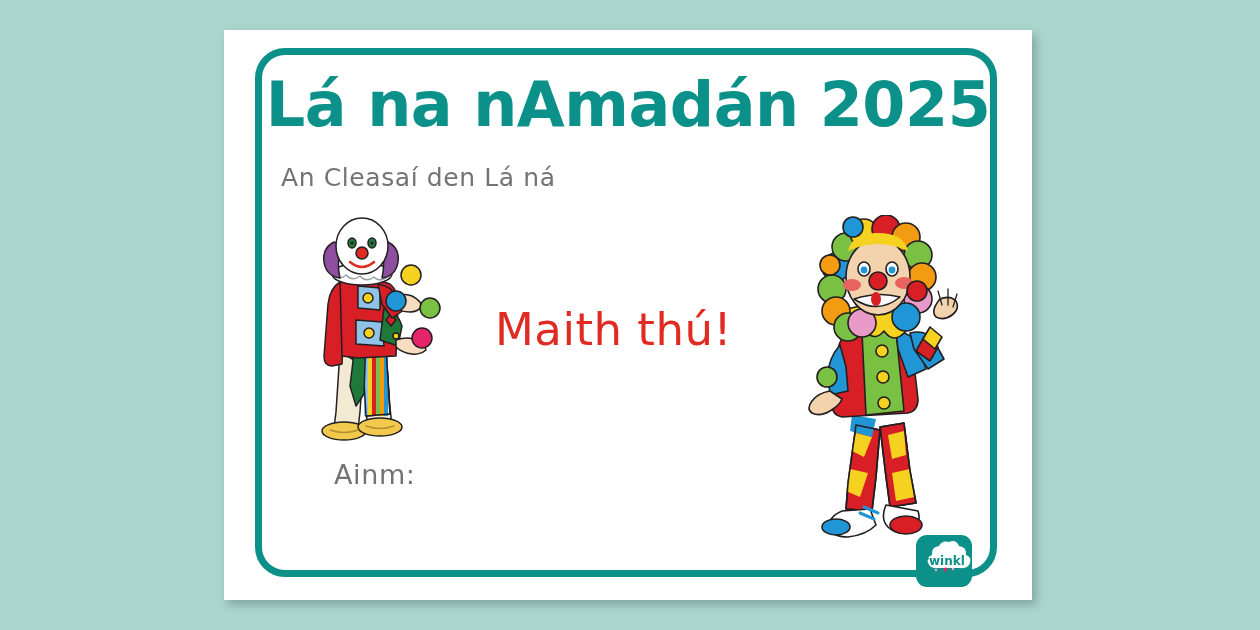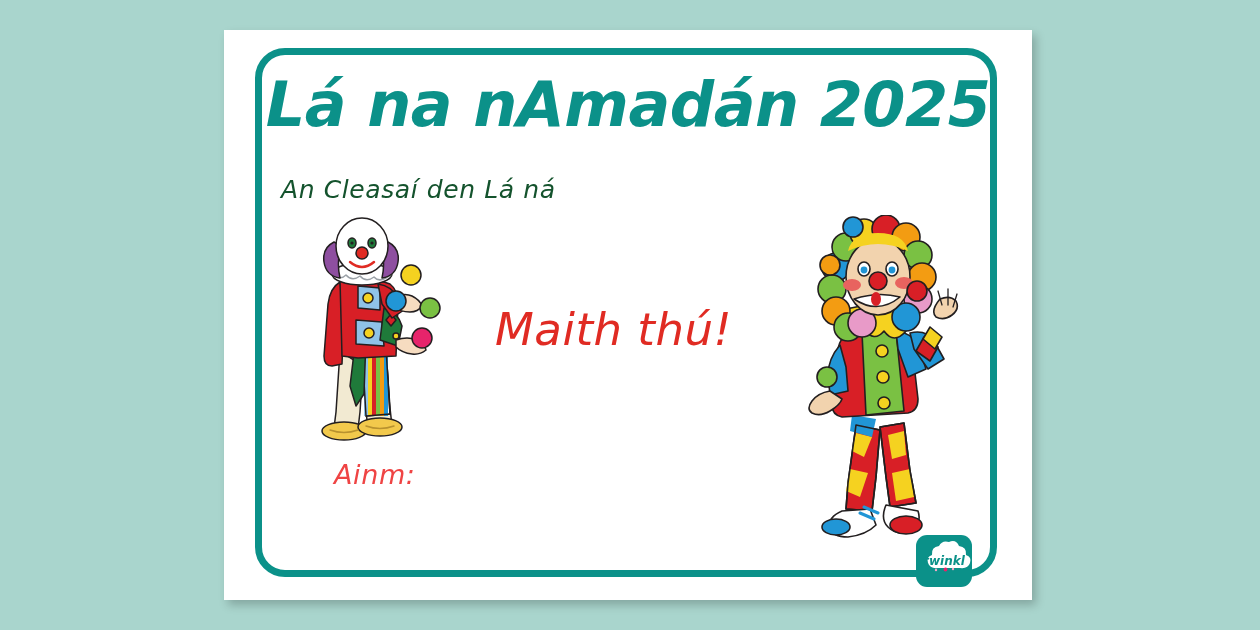--- a/index.html
+++ b/index.html
@@ -23,21 +23,20 @@
 
   
   #page-sheet {
     position: absolute;
     left: 224px;
     top: 30px;
     width: 808px;
     height: 570px;
     background: #ffffff;
     box-shadow: 4px 5px 9px rgba(0,0,0,0.22);
-    font-style: italic;
   }
 
   
   #poster-border {
     position: absolute;
     left: 31px;
     top: 18px;
     width: 742px;
     height: 529px;
     border: 7px solid #0b9189;
@@ -57,22 +56,22 @@
     font-family: "DejaVu Sans", sans-serif;
     font-weight: bold;
     font-size: 62px;
     letter-spacing: -0.5px;
     white-space: nowrap;
   }
 
   #poster-subtitle {
     position: absolute;
     left: 57px;
-    top: 145px;
-    color: #14532d;
+    top: 133px;
+    color: #737373;
     font-family: "DejaVu Sans", sans-serif;
     font-size: 25px;
     letter-spacing: 0.6px;
     white-space: nowrap;
     text-align: center;
   }
 
   #praise-text {
     position: absolute;
     left: 271px;
@@ -82,21 +81,21 @@
     font-size: 45px;
     letter-spacing: 0.5px;
     white-space: nowrap;
     text-align: center;
   }
 
   #name-label {
     position: absolute;
     left: 110px;
     top: 429px;
-    color: #ef4444;
+    color: #737373;
     font-family: "DejaVu Sans", sans-serif;
     font-size: 27px;
     letter-spacing: 0.6px;
     white-space: nowrap;
   }
 
   
   .clown-art { position: absolute; }
   #clown-left  { left: 76px;  top: 186px; }
   #clown-right { left: 576px; top: 185px; }

